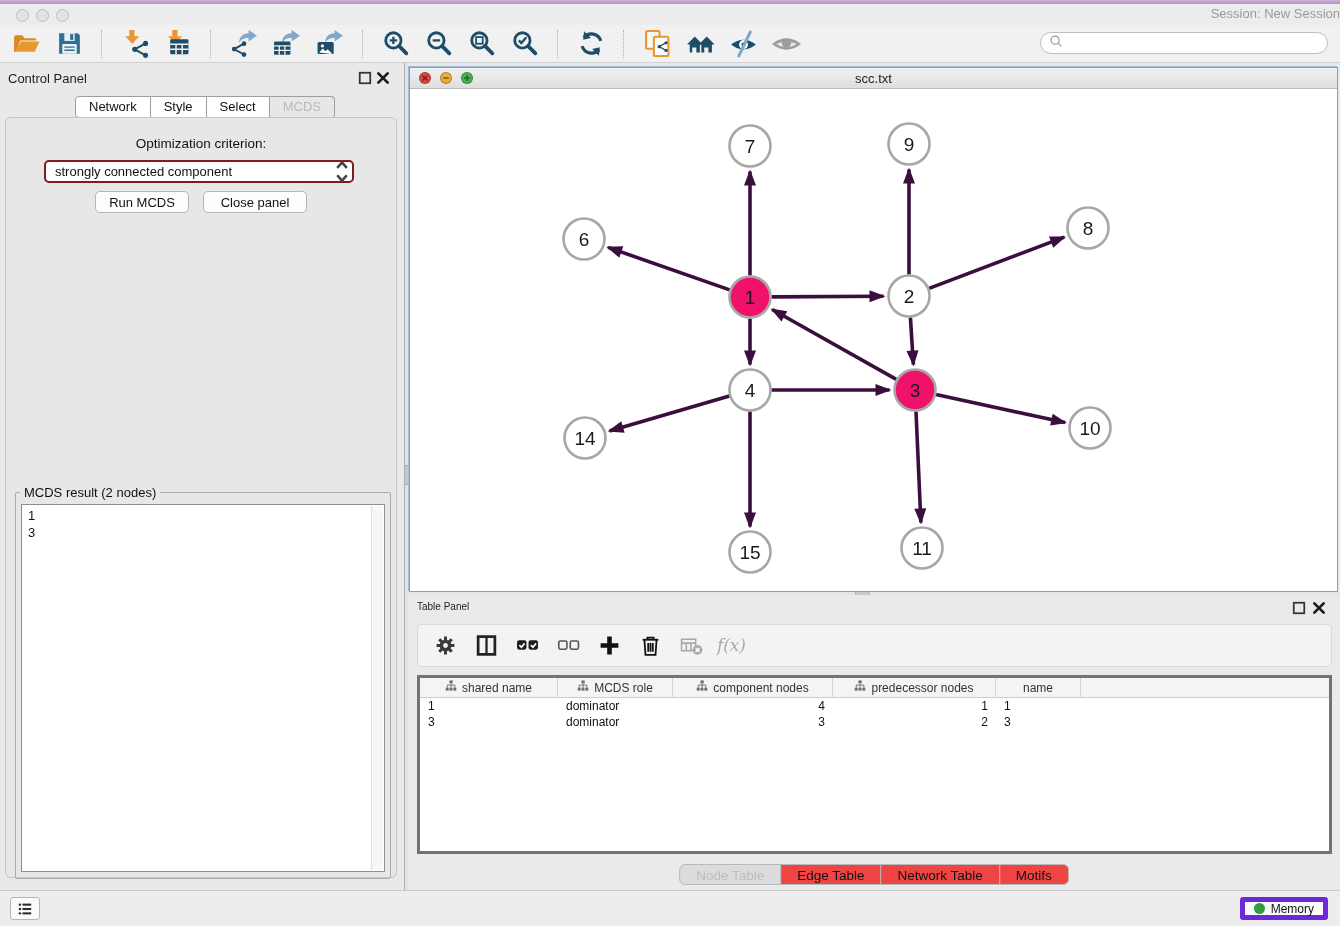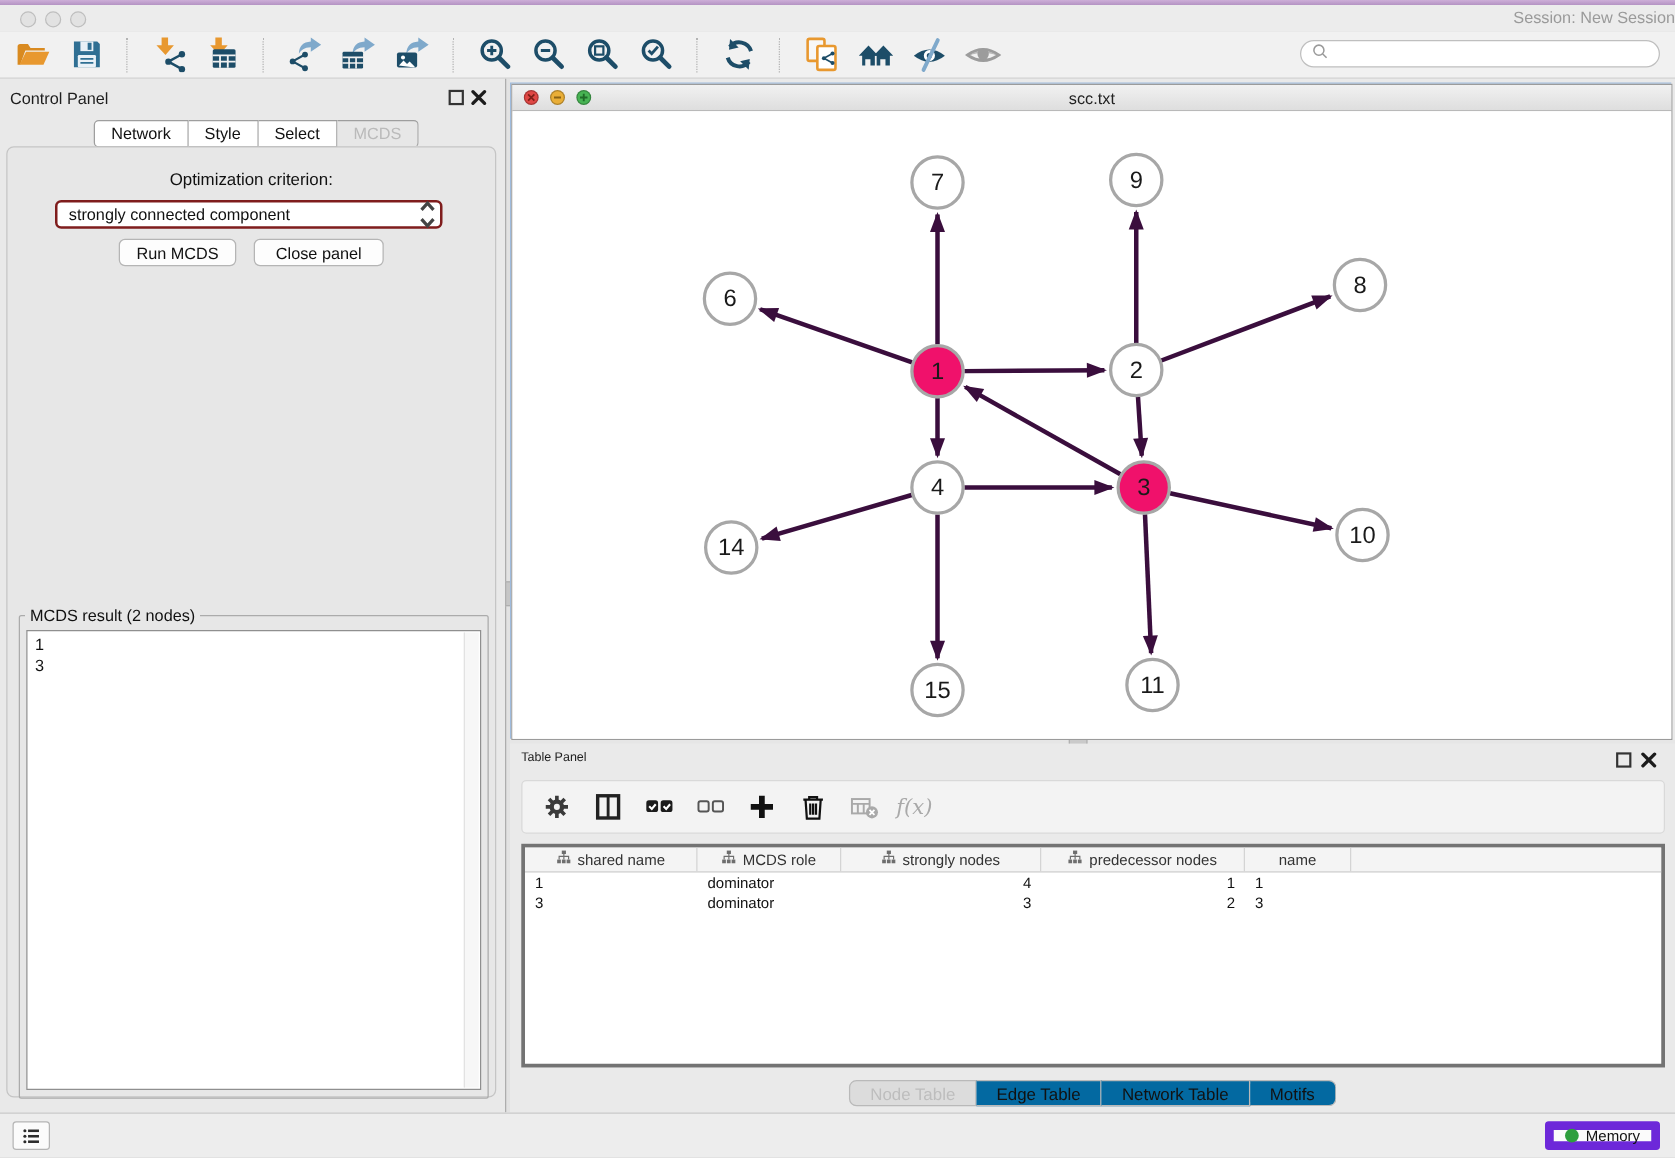--- a/index.html
+++ b/index.html
@@ -67,30 +67,30 @@
   .tp-toolbar .tbtn.fx svg{width:32px;}
   .node-table{position:absolute;left:9px;right:8px;top:80px;height:179px;background:#fff;border:3px solid #737373;box-sizing:border-box;overflow:hidden;}
   .nt-header{display:flex;height:19px;background:#F4F4F4;border-bottom:1px solid #CFCFCF;}
   .nt-hcell{display:flex;align-items:center;justify-content:center;gap:5px;font-size:12px;color:#333;border-right:1px solid #D4D4D4;box-sizing:border-box;cursor:pointer;}
   .nt-hcell svg{width:12px;height:12px;}
   .nt-row{display:flex;height:16px;font-size:12px;color:#111;cursor:pointer;}
   .nt-cell{box-sizing:border-box;line-height:16px;overflow:hidden;}
   .nt-cell.left{padding-left:8px;text-align:left;}
   .nt-cell.right{padding-right:8px;text-align:right;}
   .tp-tabs{position:absolute;top:269px;left:50%;transform:translateX(-50%);display:flex;height:21px;}
-  .tp-tab{line-height:21px;padding:0 16px;font-size:13.5px;background:#0369a1;border:1px solid #B9B9B9;border-left:none;color:#111;cursor:pointer;white-space:nowrap;}
+  .tp-tab{line-height:21px;padding:0 16px;font-size:13.5px;background:#ef4444;border:1px solid #B9B9B9;border-left:none;color:#111;cursor:pointer;white-space:nowrap;}
   .tp-tab:first-child{border-left:1px solid #B9B9B9;border-radius:6px 0 0 6px;}
   .tp-tab:last-child{border-radius:0 6px 6px 0;}
   .tp-tab.active{background:#DCDCDC;color:#BDBDBD;}
 
   
   .statusbar{position:absolute;left:0;bottom:0;width:100%;height:36px;background:#EDEDED;border-top:1px solid #C9C9C9;box-sizing:border-box;}
   .sb-list-btn{position:absolute;left:10px;top:6px;width:30px;height:23px;background:#FBFBFB;border:1px solid #B5B5B5;border-radius:3px;display:flex;align-items:center;justify-content:center;cursor:pointer;}
   .sb-list-btn svg{width:18px;height:18px;}
-  .memory-btn{position:absolute;right:12px;top:6px;height:23px;padding:0 9px;background:#FBFBFB;border:7px solid #6d28d9;border-radius:3px;display:flex;align-items:center;gap:6px;font-size:12px;color:#111;cursor:pointer;font-family:"Liberation Sans",sans-serif;}
+  .memory-btn{position:absolute;right:12px;top:6px;height:23px;padding:0 9px;background:#FBFBFB;border:5px solid #6d28d9;border-radius:3px;display:flex;align-items:center;gap:6px;font-size:12px;color:#111;cursor:pointer;font-family:"Liberation Sans",sans-serif;}
   .memory-dot{width:11px;height:11px;border-radius:50%;background:#2E9E3E;}
 </style>
 </head>
 <body>
 
 <div class="app">
 
   <div class="titlebar">
     <div class="titlebar-accent"></div>
     <button class="tl-dot" style="left:16px"></button>
@@ -542,21 +542,21 @@
             <span>MCDS role</span>
           </div>
           <div class="nt-hcell" style="width: 160px;">
             <span><svg viewBox="0 0 13 13">
                 <rect x="4.8" y="0.5" width="3.6" height="3" fill="#6E6E6E"></rect>
                 <path d="M6.6 3.5 v2 M2.5 8.3 V5.5 h8.2 v2.8 M6.6 8.3 V5.5" stroke="#6E6E6E" fill="none"></path>
                 <rect x="0.8" y="8.3" width="3.2" height="3.2" fill="#6E6E6E"></rect>
                 <rect x="4.9" y="8.3" width="3.2" height="3.2" fill="#6E6E6E"></rect>
                 <rect x="9" y="8.3" width="3.2" height="3.2" fill="#6E6E6E"></rect>
               </svg></span>
-            <span>strongly nodes</span>
+            <span>component nodes</span>
           </div>
           <div class="nt-hcell" style="width: 163px;">
             <span><svg viewBox="0 0 13 13">
                 <rect x="4.8" y="0.5" width="3.6" height="3" fill="#6E6E6E"></rect>
                 <path d="M6.6 3.5 v2 M2.5 8.3 V5.5 h8.2 v2.8 M6.6 8.3 V5.5" stroke="#6E6E6E" fill="none"></path>
                 <rect x="0.8" y="8.3" width="3.2" height="3.2" fill="#6E6E6E"></rect>
                 <rect x="4.9" y="8.3" width="3.2" height="3.2" fill="#6E6E6E"></rect>
                 <rect x="9" y="8.3" width="3.2" height="3.2" fill="#6E6E6E"></rect>
               </svg></span>
             <span>predecessor nodes</span>

